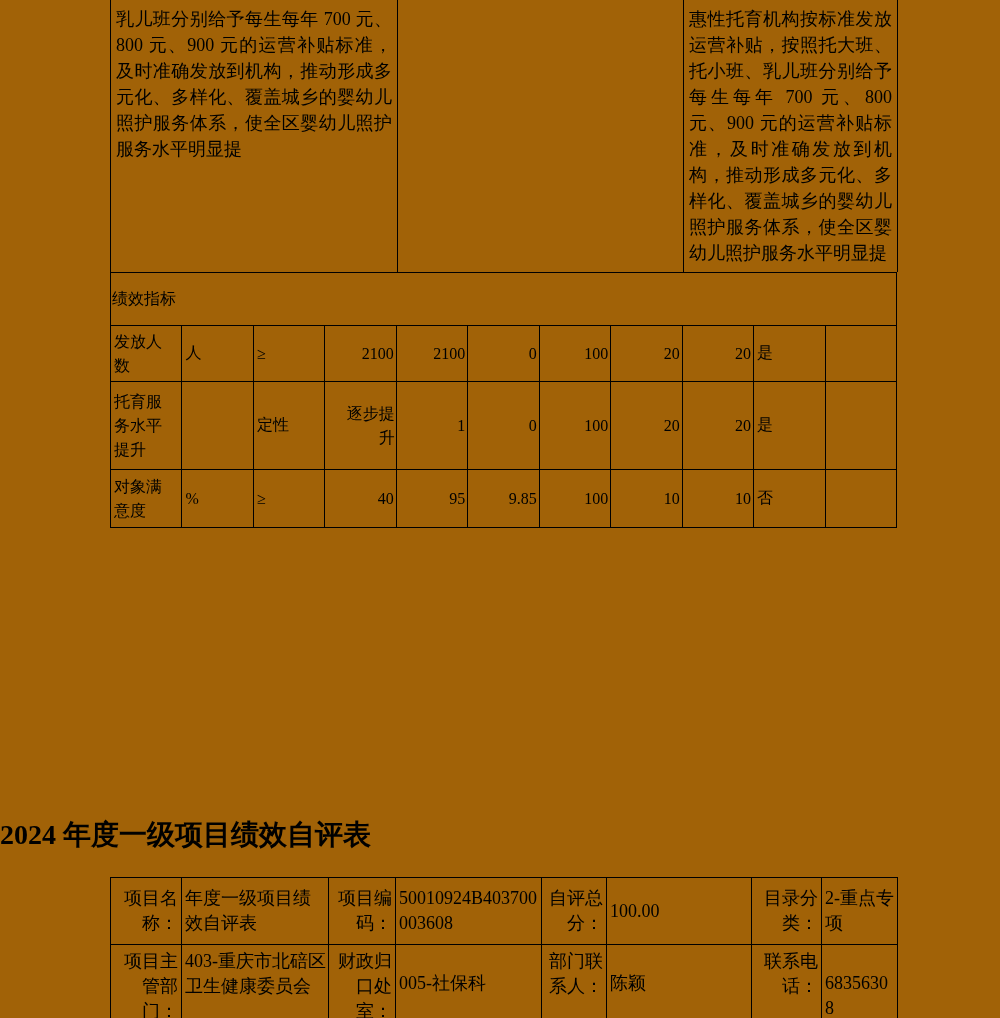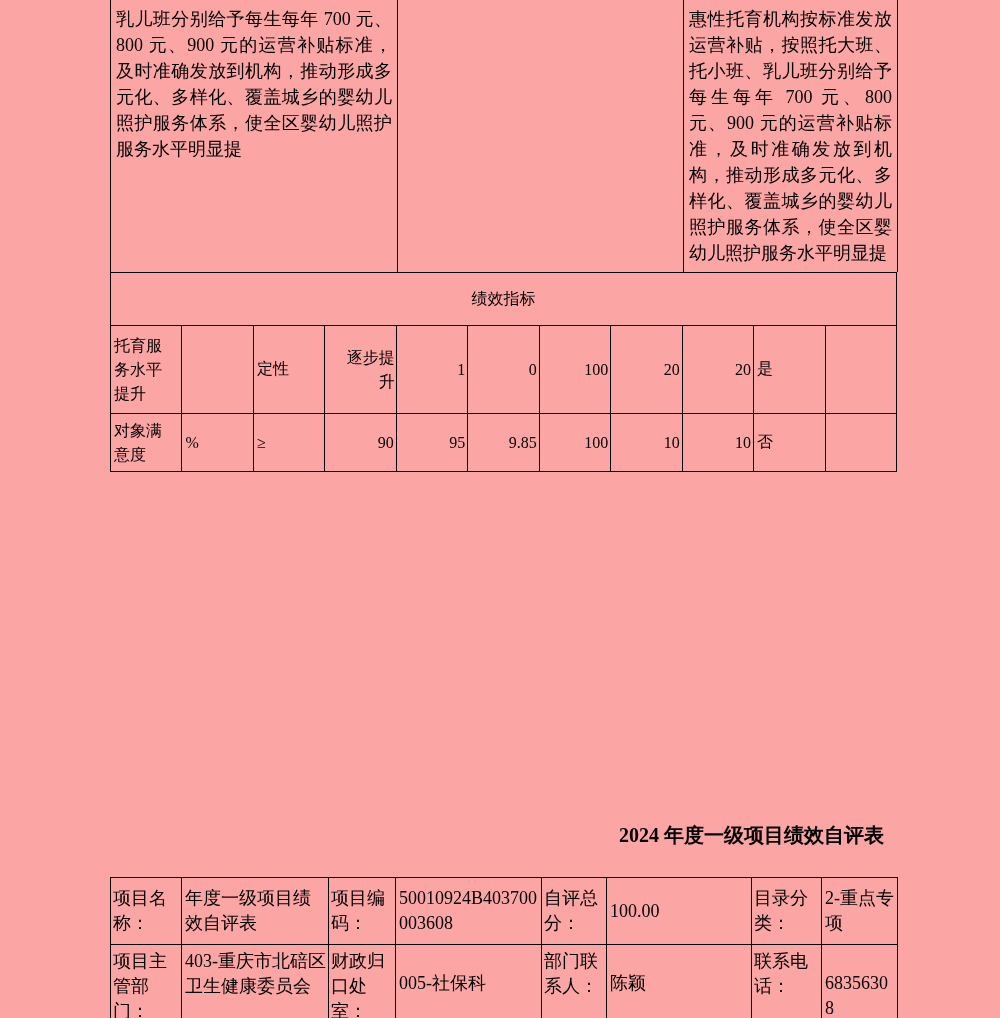--- a/index.html
+++ b/index.html
@@ -1,17 +1,17 @@
 <!DOCTYPE html>
 <html><head>
 <meta charset="utf-8">
 <style>
   html,body{margin:0;padding:0;background:#ffffff;}
   .page{
-    position:relative;width:1000px;height:1018px;background:#fca5a5;
+    position:relative;width:1000px;height:1018px;background:#a16207;
     overflow:hidden;color:#000;
     font-family:"Liberation Serif","DejaVu Serif",serif;
   }
   table.t{border-collapse:collapse;table-layout:fixed;width:787px;}
   .abs{position:absolute;left:110px;}
 
   
   .cont{top:0;height:272px;}
   .cont td{
     border-left:1px solid #000;border-right:1px solid #000;
@@ -19,40 +19,40 @@
     vertical-align:top;padding:6px 5px 4px 5px;
     font-size:18px;line-height:26px;text-align:justify;
   }
 
   
   .perf{top:272px;}
   .perf td,.perf th{
     border:1px solid #000;font-size:16px;font-weight:400;
     vertical-align:middle;overflow:hidden;
   }
-  .band-row td{height:50px;text-align:center;}
+  .band-row td{height:50px;text-align:left;}
   .hdr-row th{height:86px;text-align:center;line-height:24px;}
   .pre{white-space:pre-line;}
   .perf td.label{text-align:left;padding-left:3px;line-height:24px;}
   .perf td.left{text-align:left;padding-left:3px;}
   .perf td.num{text-align:right;padding-right:2px;}
   .perf td.center{text-align:right;line-height:24px;}
 
   
   .title{
     position:absolute;left:0;top:812px;width:884px;height:48px;
-    text-align:right;font-size:20px;font-weight:700;line-height:46px;
+    text-align:left;font-size:28px;font-weight:700;line-height:46px;
   }
 
   
   .info{top:877px;}
   .info td{border:1px solid #000;font-size:18px;line-height:25px;overflow:hidden;}
   .info .r1 td{height:62px;vertical-align:middle;}
   .info .r2 td{height:140px;vertical-align:top;}
-  .info td.ilabel{text-align:left;padding:2px 3px 2px 2px;white-space:pre-line;}
+  .info td.ilabel{text-align:right;padding:2px 3px 2px 2px;white-space:pre-line;}
   .info td.ivalue{text-align:left;padding:2px 1px 2px 3px;word-break:break-all;}
   .info .r2 td.vt{padding-top:4px;}
   .info .r2 td.vc{padding-top:26px;}
 </style>
 </head>
 <body>
 
 <div class="page">
 
   <table class="t abs cont">
@@ -73,20 +73,34 @@
   <table class="t abs perf">
     <colgroup>
         <col span="11">
       </colgroup>
     <tbody>
         <tr class="band-row">
       <td colspan="11">绩效指标</td>
     </tr>
     </tbody>
       <tbody id="perf-body">
+        <tr style="height: 56px;">
+          <td class="label pre">发放人
+数</td>
+          <td class="left">人</td>
+          <td class="left">≥</td>
+          <td class="num">2100</td>
+          <td class="num">2100</td>
+          <td class="num">0</td>
+          <td class="num">100</td>
+          <td class="num">20</td>
+          <td class="num">20</td>
+          <td class="left">是</td>
+          <td class="left"></td>
+        </tr>
         <tr style="height: 88px; padding-left: 21px;">
           <td class="label pre">托育服
 务水平
 提升</td>
           <td class="left"></td>
           <td class="left">定性</td>
           <td class="center pre">逐步提
 升</td>
           <td class="num">1</td>
           <td class="num">0</td>
@@ -94,21 +108,21 @@
           <td class="num">20</td>
           <td class="num">20</td>
           <td class="left">是</td>
           <td class="left"></td>
         </tr>
         <tr style="height: 58px; margin-top: 44px;">
           <td class="label pre">对象满
 意度</td>
           <td class="left">%</td>
           <td class="left">≥</td>
-          <td class="num">90</td>
+          <td class="num">40</td>
           <td class="num">95</td>
           <td class="num">9.85</td>
           <td class="num">100</td>
           <td class="num">10</td>
           <td class="num">10</td>
           <td class="left">否</td>
           <td class="left"></td>
         </tr>
       </tbody>
   </table>

